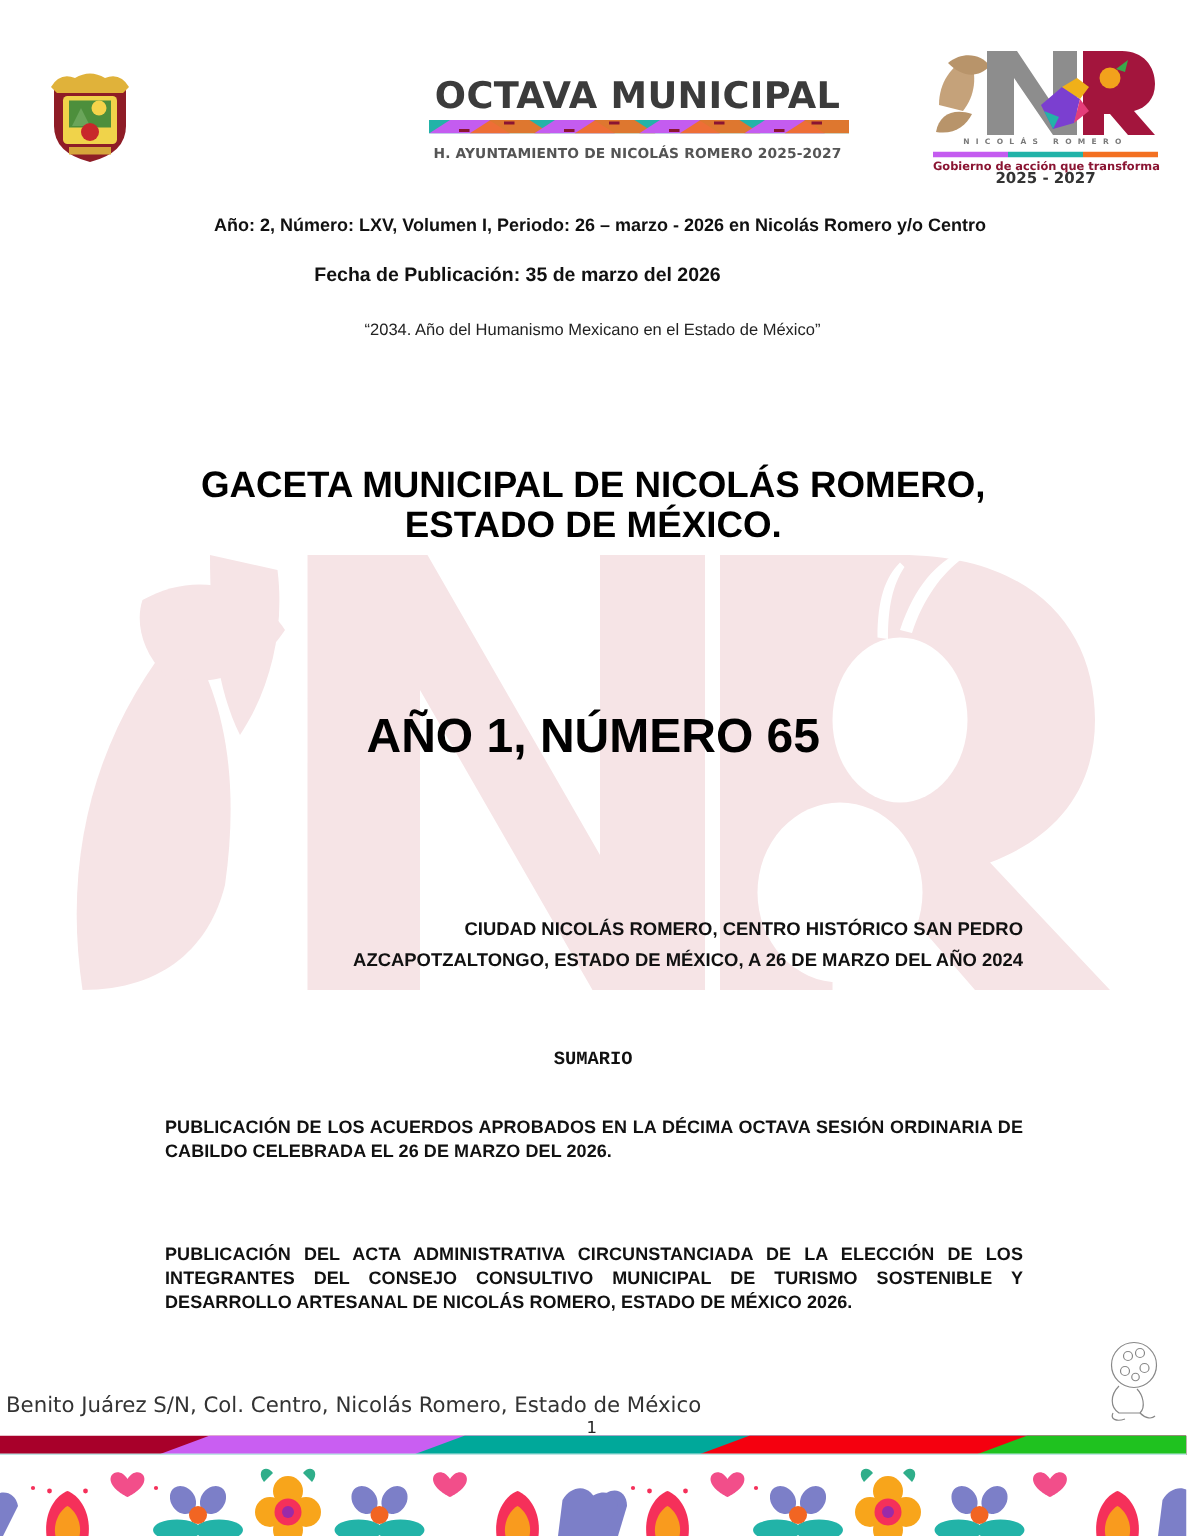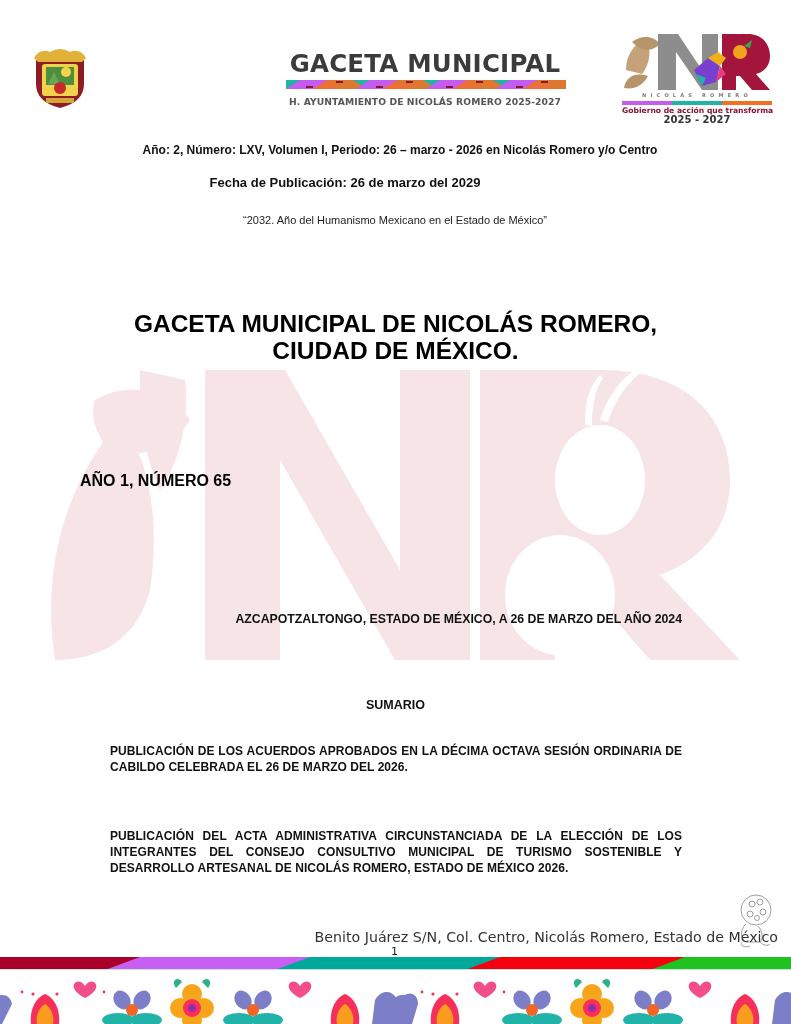--- a/index.html
+++ b/index.html
@@ -27,33 +27,33 @@
   
   .meta { position:absolute; left:100px; width:600px; text-align:center; z-index:2; font-weight:bold; }
   .meta1 { top:142px; font-size:12px; line-height:16px; }
   .meta2 { top:175px; font-size:13px; left:110px; width:380px; text-align:center; padding-left:90px; white-space:nowrap;}
   .motto { position:absolute; top:214px; left:100px; width:590px; text-align:center; font-size:11px; color:#222; z-index:2; }
 
   .main-title { position:absolute; left:80px; width:631px; text-align:center; font-weight:bold; font-size:24.5px; z-index:2; color:#000; }
   .mt1 { top:282px;margin-top:28px; }
   .mt2 { top:337px; }
 
-  .issue { position:absolute; top:472px; left:80px; width:631px; font-weight:bold; font-size:16px; z-index:2; color:#000; }
+  .issue { position:absolute; top:472px; left:80px; width:631px; text-align:center; font-weight:bold; font-size:32px; z-index:2; color:#000; }
 
   .place { position:absolute; left:140px; width:542px; text-align:right; font-weight:bold; font-size:12.3px; line-height:21px; z-index:2; top:609px; }
 
   .sumario { position:absolute; top:698px; left:0; width:791px; text-align:center; padding-left:0; font-weight:bold; font-size:12.5px; z-index:2; }
-  .sumario span { position:relative; left:0px; }
+  .sumario span { position:relative; left:0px;font-family:Liberation Mono, monospace; }
 
   .sum-item { position:absolute; left:110px; width:572px; text-align:justify; text-align-last:left; font-weight:bold; font-size:12px; line-height:16px; z-index:2; letter-spacing:0.05px; }
   .si1 { top:743px; }
   .si2 { top:796px;margin-top:32px; }
 
   
-  .footer-addr { position:absolute; top:929px; left:0; width:766px; text-align:right; font-family:"DejaVu Sans", sans-serif; font-size:14.2px; color:#333; z-index:2; padding-left:4px;margin-left:12px; }
+  .footer-addr { position:absolute; top:929px; left:0; width:766px; text-align:left; font-family:"DejaVu Sans", sans-serif; font-size:14.2px; color:#333; z-index:2; padding-left:4px; }
   .page-num { position:absolute; top:945px; left:391px; font-family:"DejaVu Sans", sans-serif; font-size:11px; color:#222; z-index:3; }
   .lion { position:absolute; left:730px; top:890px; width:50px; height:62px; z-index:2; }
   .stripe { position:absolute; left:0; top:957px; width:791px; height:13px; z-index:2; }
   .flowers { position:absolute; left:0; top:970px; width:791px; height:54px; z-index:2; }
 </style>
 </head>
 <body>
 
 <svg class="watermark" viewBox="0 0 791 300" preserveAspectRatio="none">
   <g fill="#f6e4e6">
@@ -82,21 +82,21 @@
     <rect x="12" y="20" width="36" height="32" rx="3" fill="#f0d34a"></rect>
     <rect x="16" y="23" width="28" height="18" fill="#4d8f3c"></rect>
     <circle cx="36" cy="28" r="5" fill="#f5d44a"></circle>
     <path d="M18 40 L24 28 L30 40 Z" fill="#6aa55a"></path>
     <circle cx="30" cy="44" r="6" fill="#c8272b"></circle>
     <rect x="16" y="54" width="28" height="5" fill="#d6a53a"></rect>
   </svg>
 </div>
 
 <div class="hdr-center">
-  <div class="gaceta-title">GACETA MUNICIPAL</div>
+  <div class="gaceta-title">OCTAVA MUNICIPAL</div>
   <svg class="gaceta-band" viewBox="0 0 280 9" preserveAspectRatio="none">
     <rect x="0" y="0" width="280" height="9" fill="#22b3a8"></rect>
     <g>
       <path d="M0 9 L14 0 L40 0 L54 9 Z" fill="#c45cf0"></path>
       <path d="M27 9 L41 0 L67 0 L81 9 Z" fill="#f37021" opacity="0.9"></path>
       <path d="M70 9 L84 0 L110 0 L124 9 Z" fill="#c45cf0"></path>
       <path d="M97 9 L111 0 L137 0 L151 9 Z" fill="#f37021" opacity="0.9"></path>
       <path d="M140 9 L154 0 L180 0 L194 9 Z" fill="#c45cf0"></path>
       <path d="M167 9 L181 0 L207 0 L221 9 Z" fill="#f37021" opacity="0.9"></path>
       <path d="M210 9 L224 0 L250 0 L264 9 Z" fill="#c45cf0"></path>
@@ -134,29 +134,30 @@
       <rect x="50" width="50" height="4" fill="#22b3a8"></rect>
       <rect x="100" width="50" height="4" fill="#f37021"></rect>
   </svg>
   <div class="nr-tagline">Gobierno de acción que transforma</div>
   <div class="nr-years">2025 - 2027</div>
 </div>
 
 <div class="meta meta1">
   <div>Año: 2, Número: LXV, Volumen I, Periodo: 26 – marzo - 2026 en Nicolás Romero y/o Centro</div>
 </div>
-<div class="meta meta2">Fecha de Publicación: 26 de marzo del 2029</div>
-<div class="motto">“2032. Año del Humanismo Mexicano en el Estado de México”</div>
+<div class="meta meta2">Fecha de Publicación: 35 de marzo del 2026</div>
+<div class="motto">“2034. Año del Humanismo Mexicano en el Estado de México”</div>
 
 <div class="main-title mt1">GACETA MUNICIPAL DE NICOLÁS ROMERO,</div>
-<div class="main-title mt2">CIUDAD DE MÉXICO.</div>
+<div class="main-title mt2">ESTADO DE MÉXICO.</div>
 
 <div class="issue">AÑO 1, NÚMERO 65</div>
 
 <div class="place">
+  <div>CIUDAD NICOLÁS ROMERO, CENTRO HISTÓRICO SAN PEDRO</div>
   <div>AZCAPOTZALTONGO, ESTADO DE MÉXICO, A 26 DE MARZO DEL AÑO 2024</div>
 </div>
 
 <div class="sumario"><span>SUMARIO</span></div>
 
 <div class="sum-item si1">PUBLICACIÓN DE LOS ACUERDOS APROBADOS EN LA DÉCIMA OCTAVA SESIÓN ORDINARIA DE CABILDO CELEBRADA EL 26 DE MARZO DEL 2026.</div>
 <div class="sum-item si2">PUBLICACIÓN DEL ACTA ADMINISTRATIVA CIRCUNSTANCIADA DE LA ELECCIÓN DE LOS INTEGRANTES DEL CONSEJO CONSULTIVO MUNICIPAL DE TURISMO SOSTENIBLE Y DESARROLLO ARTESANAL DE NICOLÁS ROMERO, ESTADO DE MÉXICO 2026.</div>
 
 <svg class="lion" viewBox="0 0 50 62">
   <g fill="none" stroke="#888" stroke-width="0.8">

